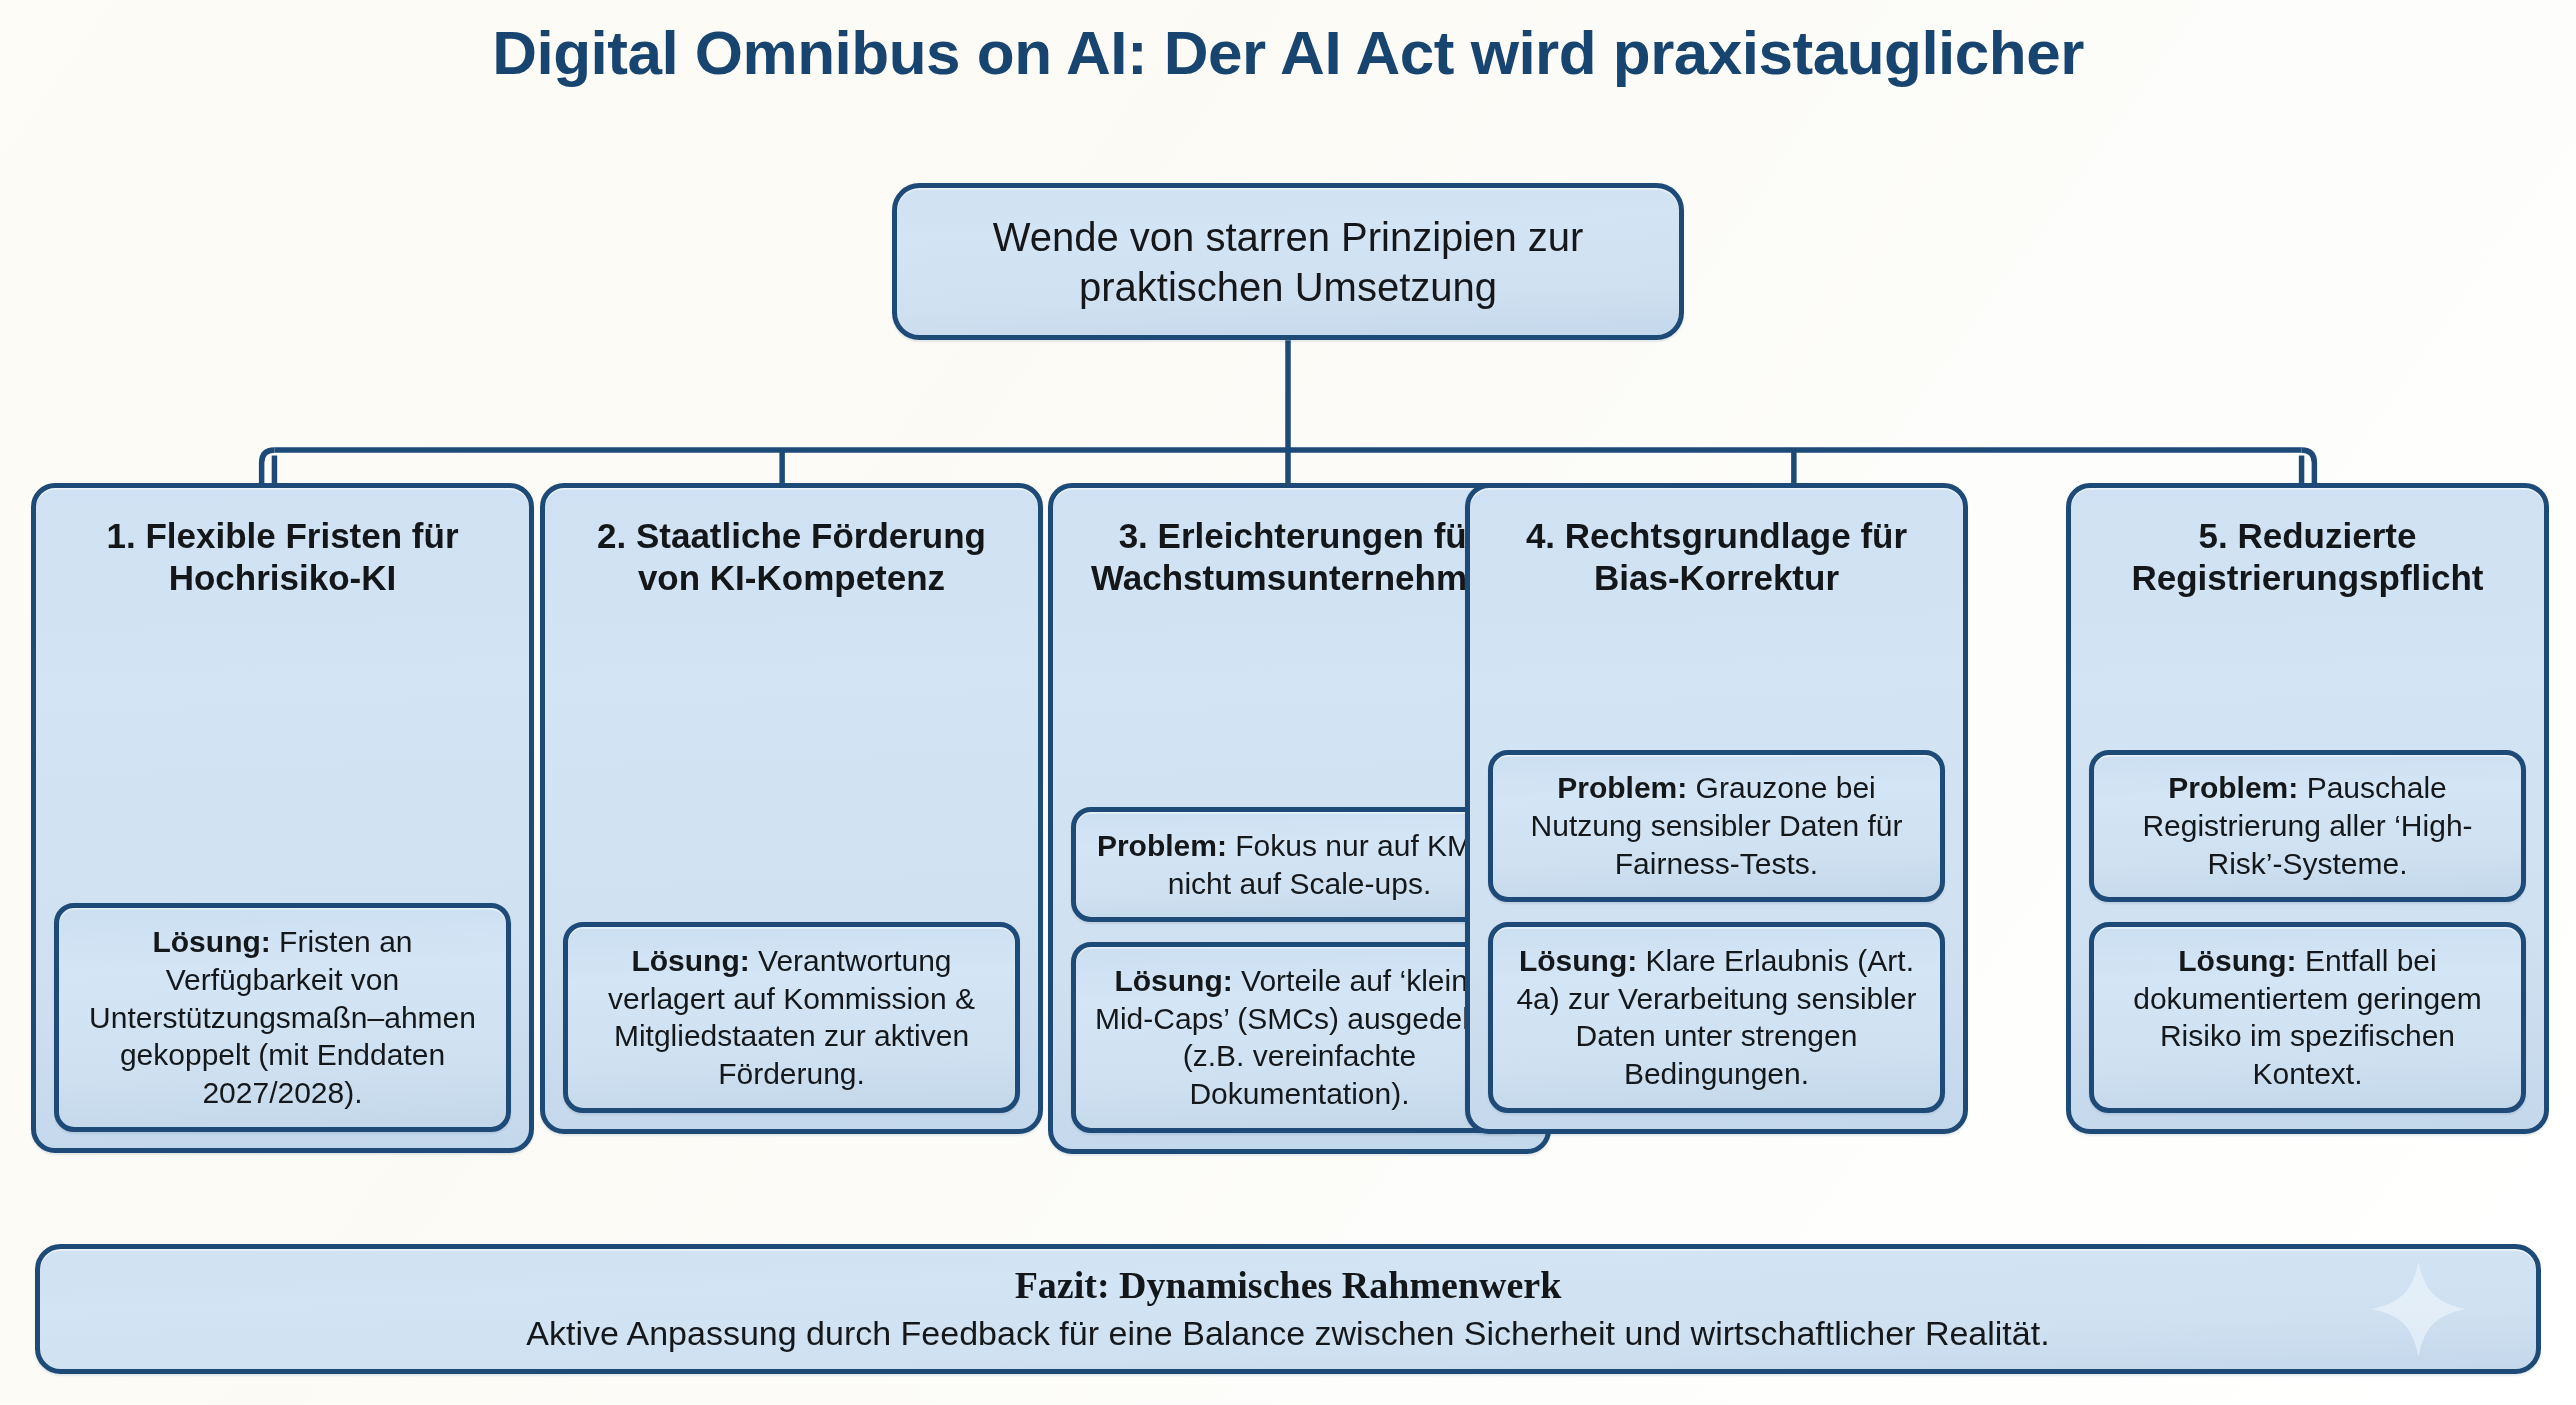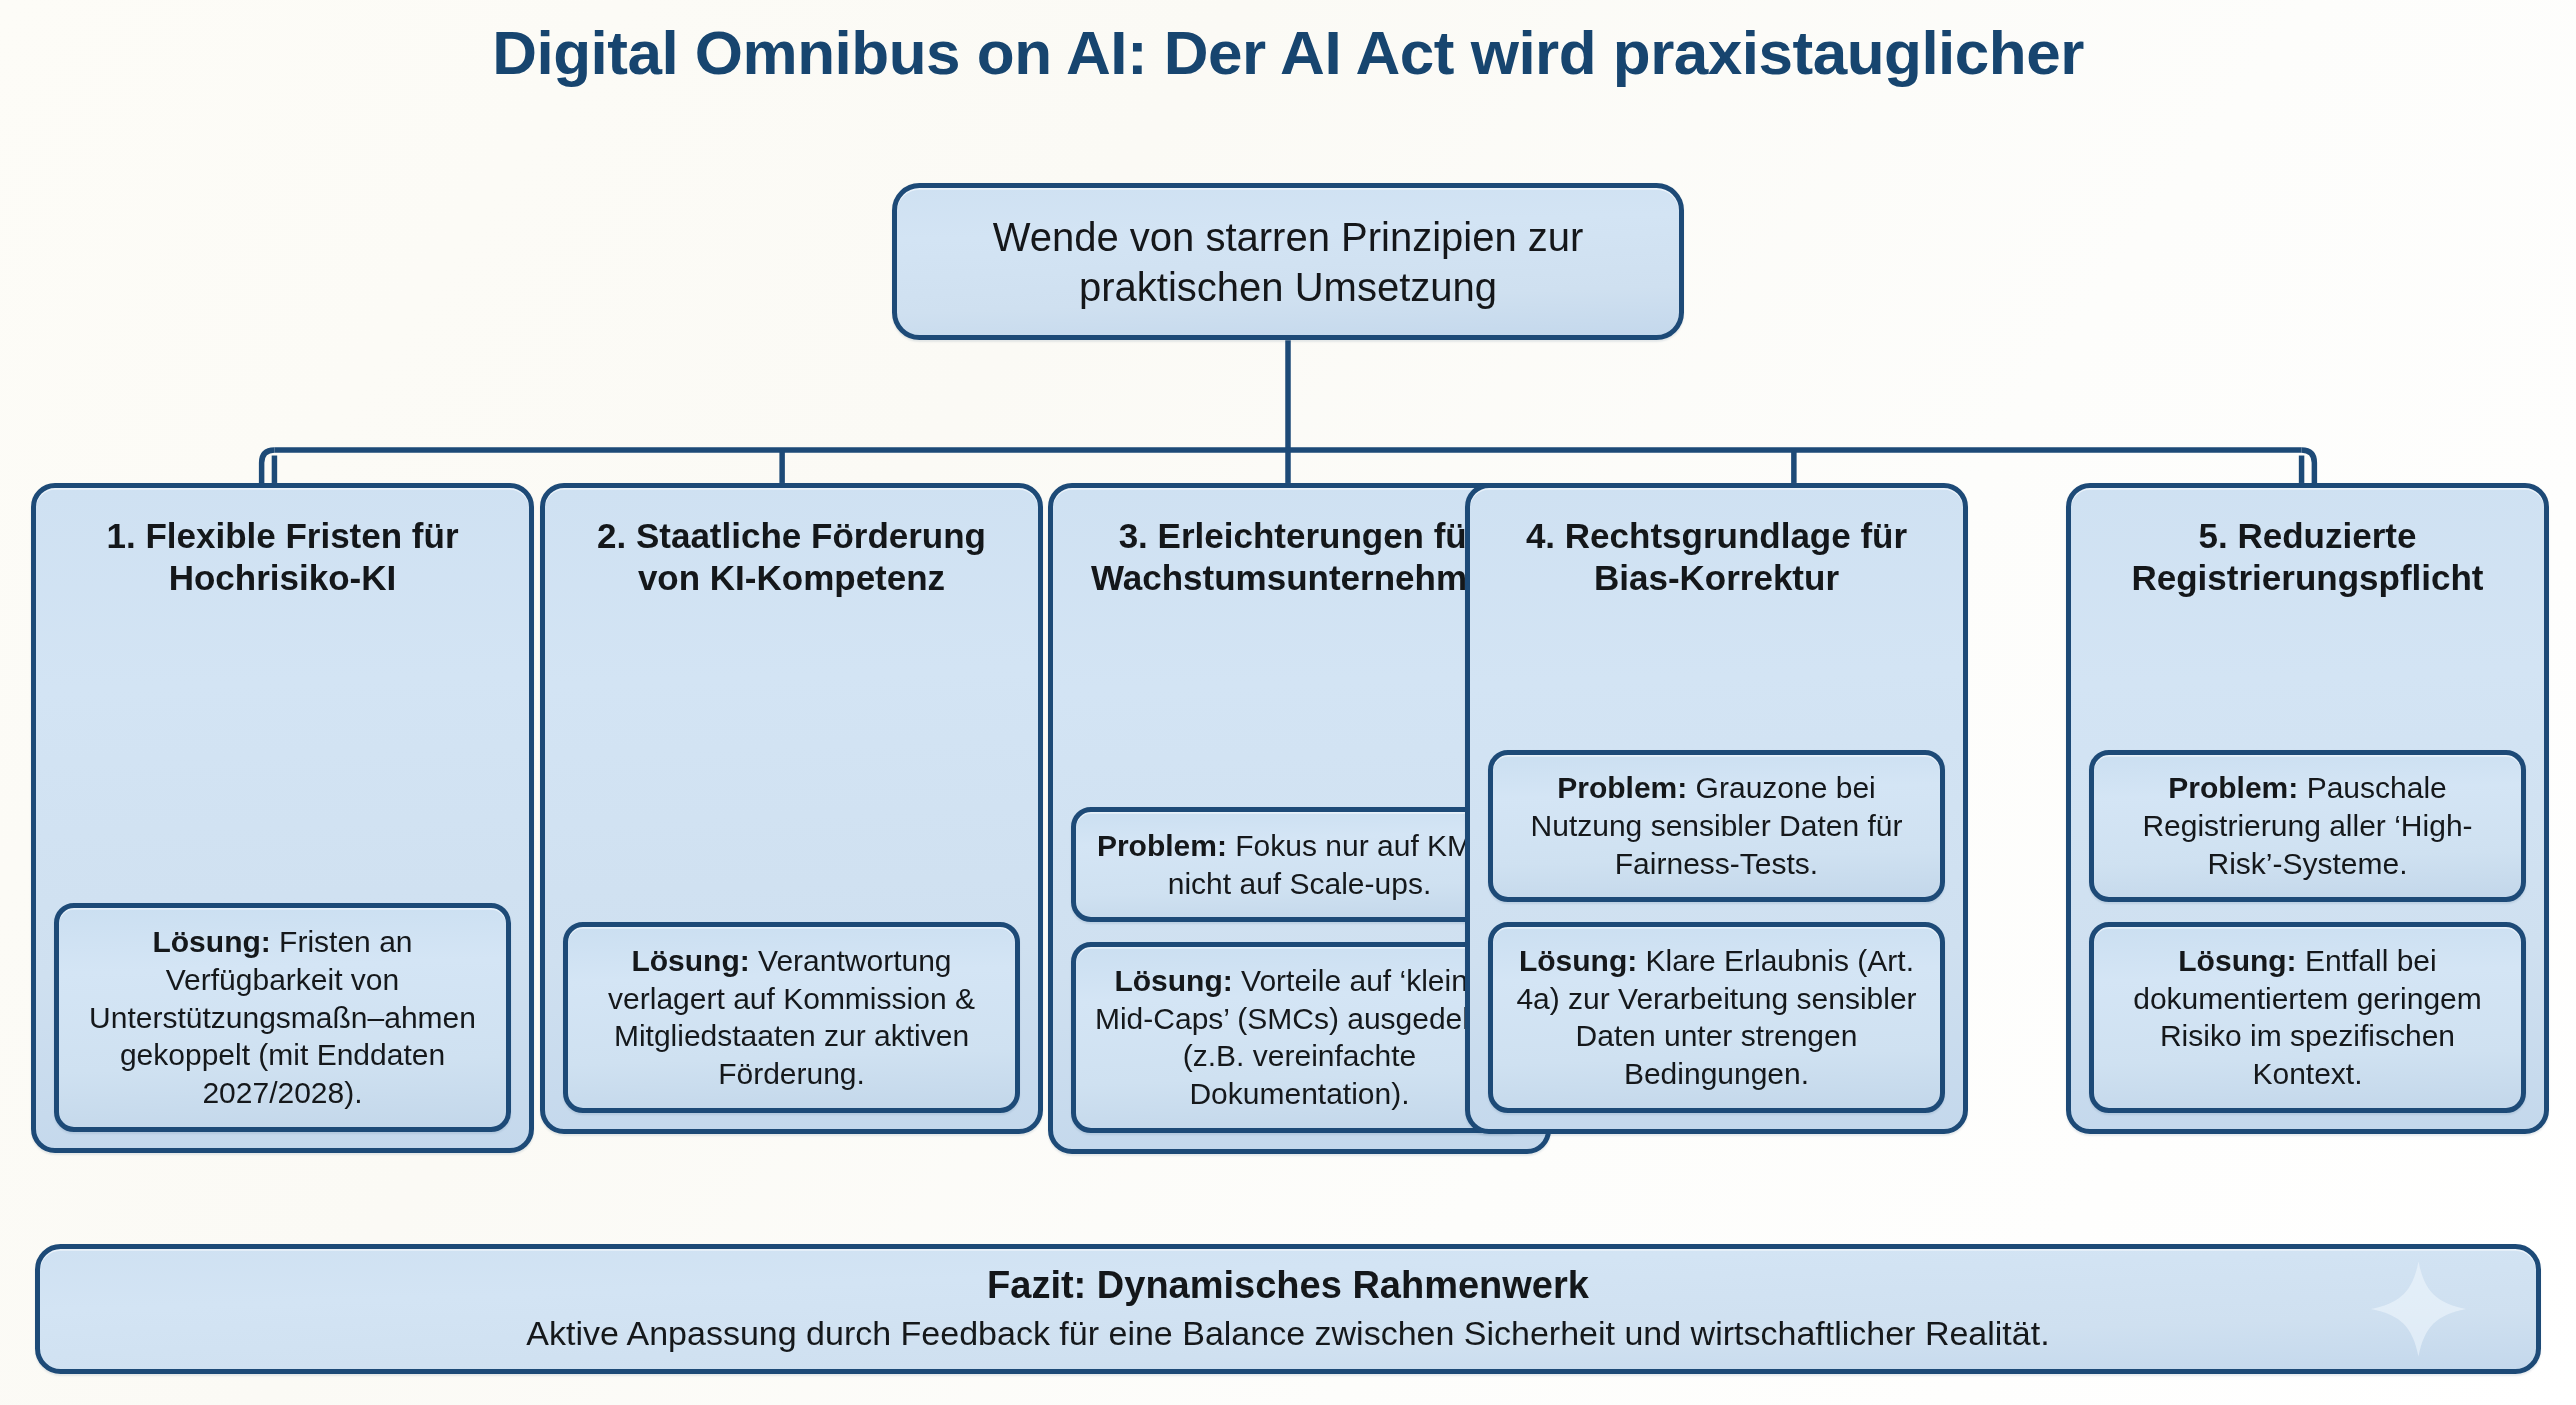--- a/index.html
+++ b/index.html
@@ -128,20 +128,21 @@
     flex-direction: column;
     align-items: center;
     justify-content: center;
     overflow: hidden;
   }
   .footer-title {
     font-size: 38px;
     font-weight: bold;
     color: #14171a;
     line-height: 1.2;
+    font-family: Liberation Serif, serif;
   }
   .footer-sub {
     font-size: 34px;
     color: #15181b;
     line-height: 1.25;
     margin-top: 3.7px;
   }
   .sparkle {
     position: absolute;
     right: 68px;

